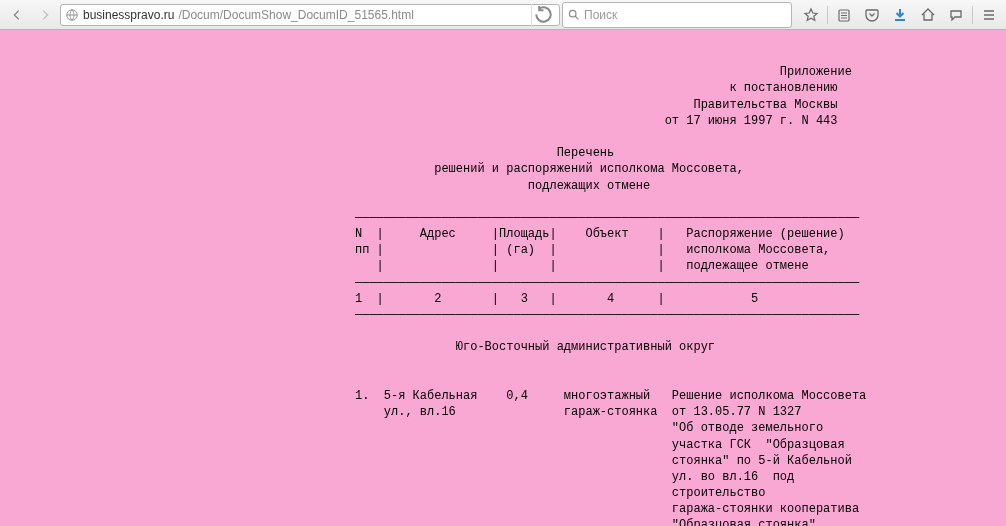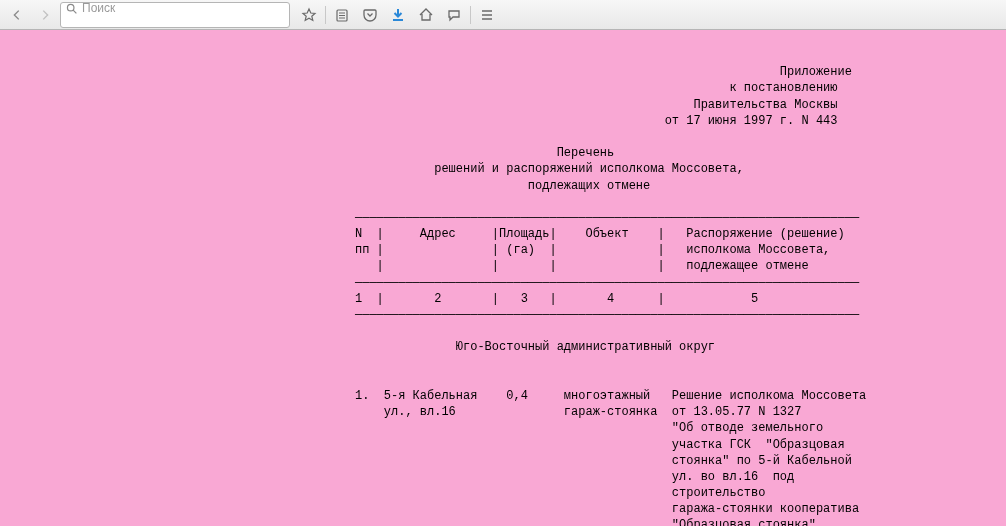--- a/index.html
+++ b/index.html
@@ -57,21 +57,21 @@
     border-left: 1px solid #ddd;
     flex-shrink: 0;
   }
   .search-bar {
     width: 230px;
     height: 22px;
     background: #fff;
     border: 1px solid #b5b5b5;
     border-radius: 3px;
     display: flex;
-    align-items: flex-end;
+    align-items: center;
     padding: 12px 4px;
     gap: 4px;
     font-size: 12px;
     color: #9a9a9a;
   }
   .search-bar svg { width:13px; height:13px; color:#8a8a8a; }
   .tool-icons {
     display: flex;
     align-items: center;
     gap: 2px;
@@ -115,20 +115,34 @@
 <div class="toolbar">
   <div class="nav-btn">
     <svg viewBox="0 0 16 16" fill="none" stroke="currentColor" stroke-width="1.6">
         <path d="M10 3 L5 8 L10 13"></path>
       </svg>
   </div>
   <div class="nav-btn" style="opacity:.45">
     <svg viewBox="0 0 16 16" fill="none" stroke="currentColor" stroke-width="1.6">
         <path d="M6 3 L11 8 L6 13"></path>
       </svg>
+  </div>
+  <div class="url-bar">
+    <svg class="globe" viewBox="0 0 16 16" fill="none" stroke="currentColor" stroke-width="1">
+        <circle cx="8" cy="8" r="6"></circle>
+        <path d="M2 8 H14 M8 2 C5 5 5 11 8 14 M8 2 C11 5 11 11 8 14"></path>
+      </svg>
+    <span class="url-host">businesspravo.ru</span>
+      <span class="url-rest">/Docum/DocumShow_DocumID_51565.html</span>
+    <div style="flex:1"></div>
+    <div class="reload-btn">
+      <svg viewBox="0 0 16 16" fill="none" stroke="currentColor" stroke-width="1.4">
+          <path d="M3 8 a5 5 0 1 0 2 -4 M5 2 v3 h3"></path>
+        </svg>
+    </div>
   </div>
   <div class="search-bar">
     <svg viewBox="0 0 16 16" fill="none" stroke="currentColor" stroke-width="1.5">
         <circle cx="7" cy="7" r="4"></circle>
         <path d="M10 10 L14 14"></path>
       </svg>
     <span>Поиск</span>
   </div>
   <div class="tool-icons">
     <div class="tool-icon">

